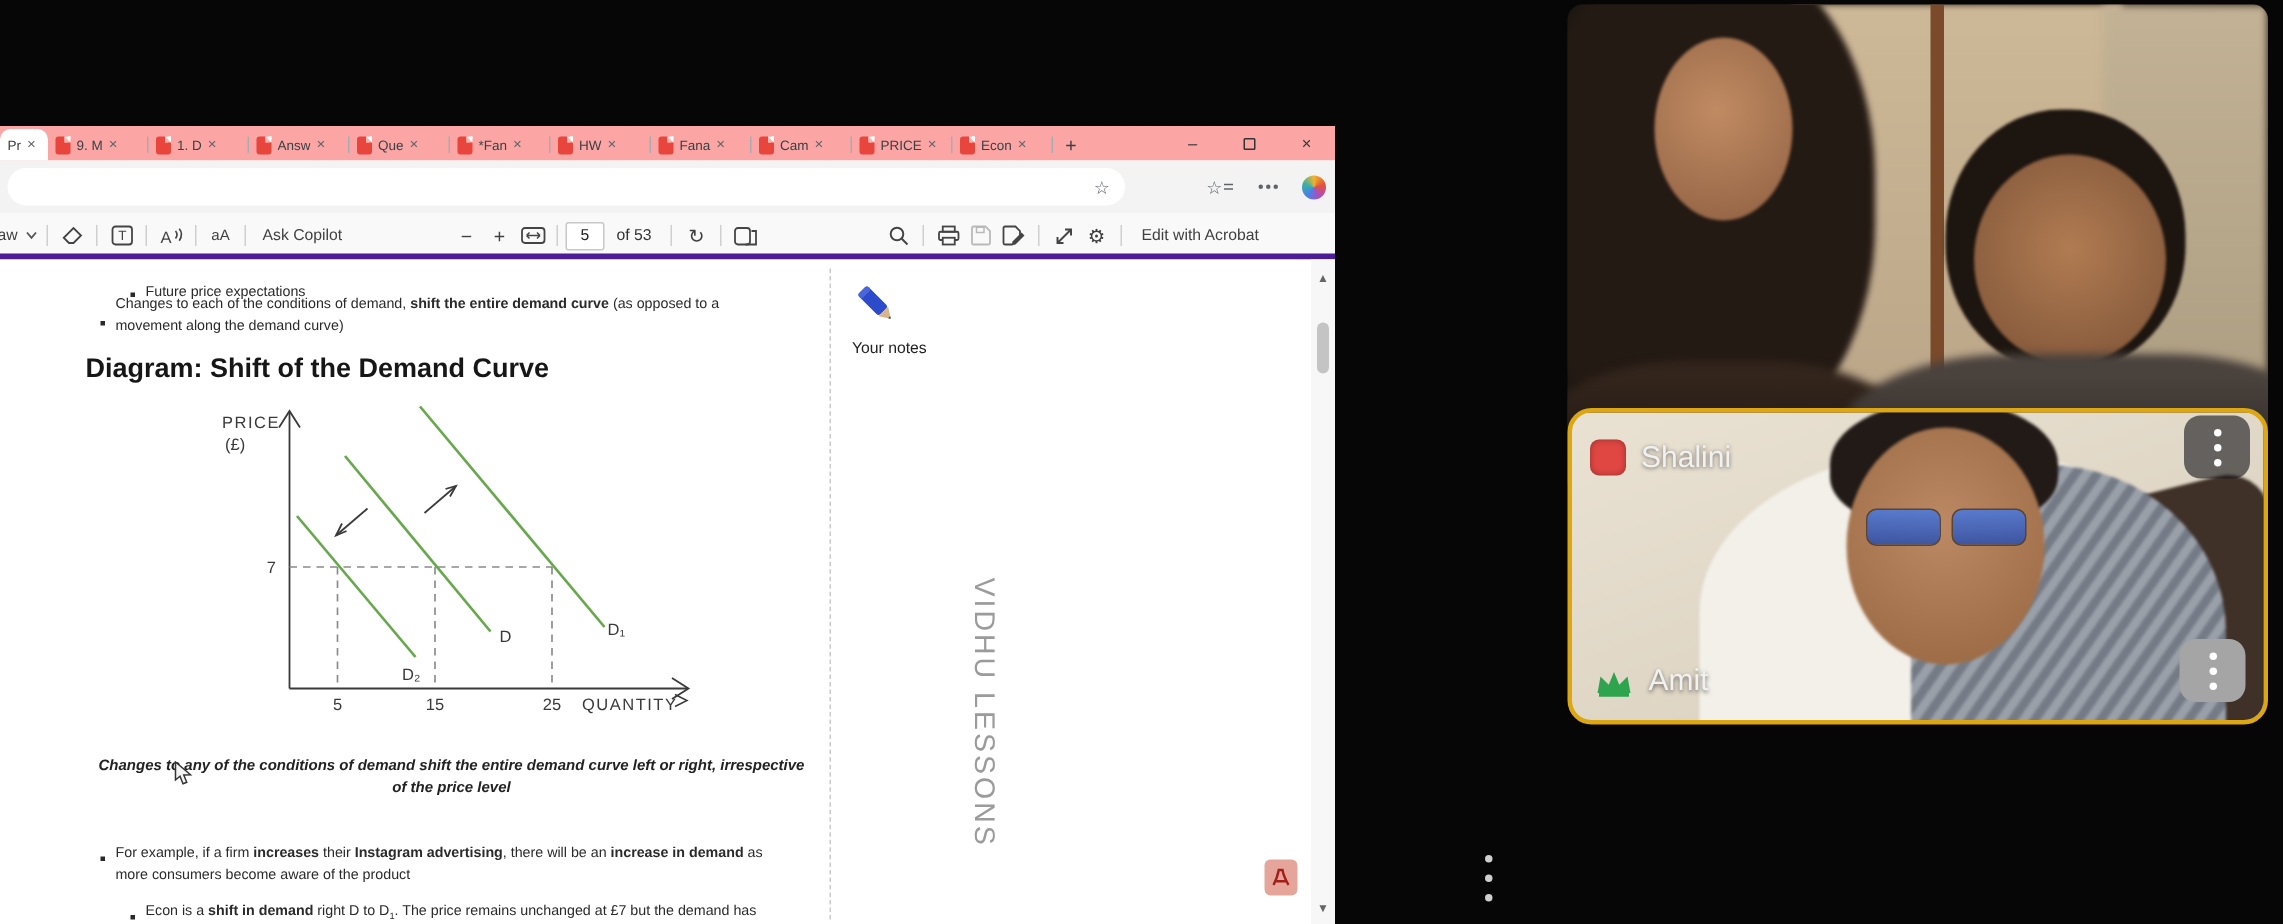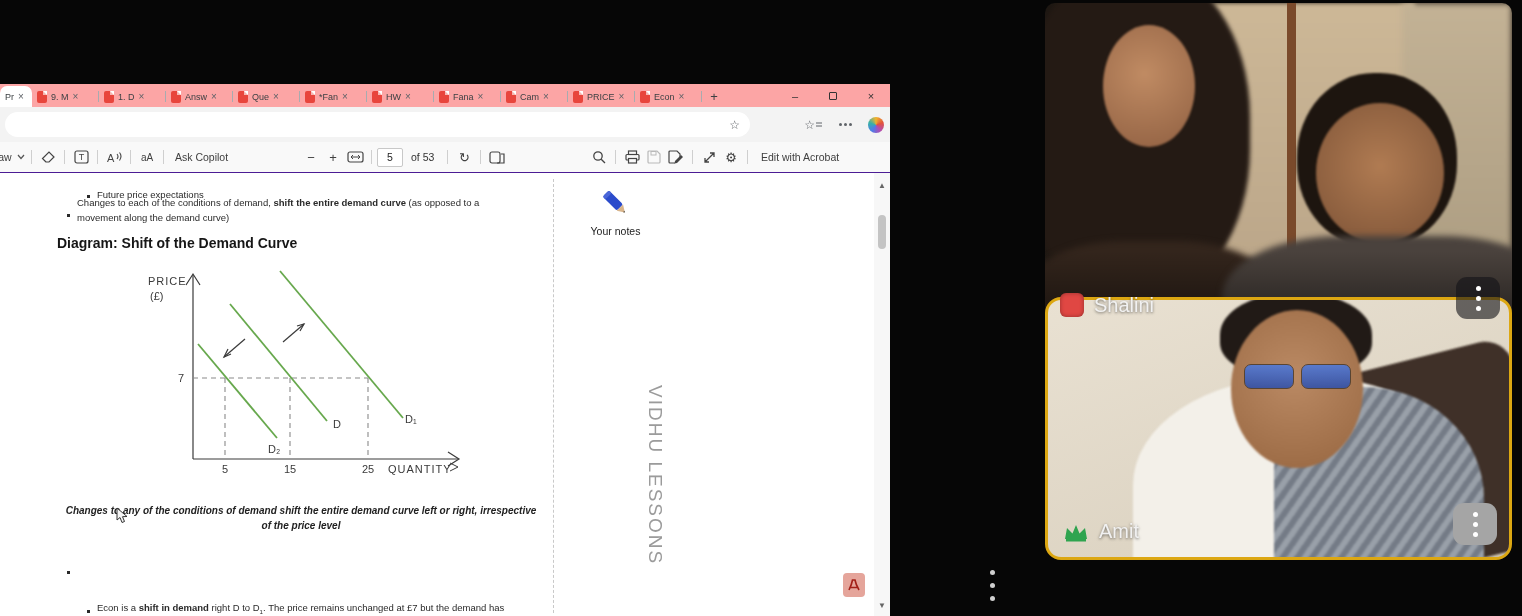--- a/index.html
+++ b/index.html
@@ -41,55 +41,55 @@
              display:flex; align-items:center; padding:0 10px; font-size:10.5px; color:#202124; }
   .urlpill .star { margin-left:auto; color:#5f6368; font-size:12px; }
   .addr-right { position:absolute; right:6px; top:0; height:35px; display:flex; align-items:center; gap:16px; }
   .collections { display:flex; align-items:center; color:#5f6368; font-size:12px; }
   .dots-h { display:flex; gap:2px; }
   .dots-h i, .dots-v i { width:3px; height:3px; border-radius:50%; background:#5f6368; display:block; }
   .copilot { width:16px; height:16px; border-radius:50%;
              background:conic-gradient(#f2b42c,#e2523e,#b14db3,#4e7de9,#37b0a8,#f2b42c); }
 
   .pdftoolbar { position:absolute; left:0; top:58px; width:100%; height:31px; background:#f9f9f9;
-                border-bottom:1px solid #4c1d95; font-size:10.5px; color:#333; }
+                border-bottom:4px solid #4c1d95; font-size:10.5px; color:#333; }
   .tgroup { position:absolute; top:0; height:30px; display:flex; align-items:center; }
   .tool { display:flex; align-items:center; justify-content:center; min-width:22px; height:24px;
           cursor:pointer; color:#404040; }
   .tsep { width:1px; height:14px; background:#cfcfcf; margin:0 5px; }
   .pagebox { width:26px; height:19px; background:#fff; border:1px solid #c8c8c8; border-radius:2px;
              text-align:center; font-size:10.5px; color:#222; }
   .muted { opacity:.35; }
   svg.icn { display:block; }
 
   .content { position:absolute; left:0; top:89px; width:100%; height:443px; background:#fff; }
   .doc-text { position:absolute; color:#2a2a2a; font-size:9.5px; line-height:14.5px; }
   .bullet-sq { position:absolute; width:3px; height:3px; background:#2a2a2a; margin-top:5px; }
-  .heading { position:absolute; font-size:14px; font-weight:bold; color:#161616; }
+  .heading { position:absolute; font-size:18px; font-weight:bold; color:#161616; }
   .center-note { position:absolute; font-weight:bold; font-style:italic; text-align:center;
                  font-size:10px; line-height:14.5px; color:#222; }
   .divider-dashed { position:absolute; left:553px; top:6px; height:434px; border-left:1px dashed #c9c9c9; }
   .watermark { position:absolute; left:644px; top:212px; writing-mode:vertical-rl; font-size:19px;
                color:#9b9b9b; letter-spacing:2px; }
-  .notes { position:absolute; left:568px; top:14px; width:95px; text-align:center; color:#333; }
+  .notes { position:absolute; left:568px; top:14px; width:95px; text-align:left; color:#333; }
   .notes .lbl { font-size:10.5px; margin-top:2px; color:#222; }
   .scrollbar { position:absolute; right:0; top:0; width:16px; height:443px; background:#f7f7f7; }
   .scroll-thumb { position:absolute; left:4px; top:42px; width:8px; height:34px; background:#c4c4c4; border-radius:6px; }
   .scroll-arrow { position:absolute; left:0; width:16px; text-align:center; font-size:8px; color:#666; }
   .acro-float { position:absolute; left:843px; top:400px; width:22px; height:24px; background:#e5a59b;
                 border-radius:4px; display:flex; align-items:center; justify-content:center; cursor:pointer; }
 
   
   .gap-kebab { position:absolute; left:990px; top:570px; display:flex; flex-direction:column; gap:8px; cursor:pointer; }
   .gap-kebab i { width:5px; height:5px; border-radius:50%; background:#cfcfcf; display:block; }
 
   
   .tile { position:absolute; left:1045px; width:467px; border-radius:10px; overflow:hidden; cursor:pointer; }
   .tile1 { top:3px; height:328px; background:linear-gradient(100deg,#1d1712 0%,#2b211a 55%,#17110d 100%); }
-  .tile2 { top:297px; height:263px; border:3px solid #dca712; border-radius:16px;
+  .tile2 { top:272px; height:211px; border:3px solid #dca712; border-radius:16px;
            background:linear-gradient(160deg,#e9e1d2 0%,#ddd4c3 70%,#cfc6b4 100%); }
   .vshape { position:absolute; }
   .name-row { position:absolute; left:15px; bottom:14px; display:flex; align-items:center; gap:10px; z-index:5; }
   .name-txt { color:#f1f1f1; font-size:20px; text-shadow:0 1px 3px rgba(0,0,0,.55); }
   .red-sq { width:24px; height:24px; background:#e04743; border-radius:6px; box-shadow:inset 0 0 4px rgba(0,0,0,.35); }
   .tile-kebab { position:absolute; right:12px; bottom:12px; width:44px; height:42px; border-radius:11px;
                 display:flex; flex-direction:column; align-items:center; justify-content:center; gap:5px; z-index:5; cursor:pointer; }
   .tile1 .tile-kebab { background:rgba(18,18,24,.6); }
   .tile2 .tile-kebab { background:#a5a5a5; }
   .tile-kebab i { width:5px; height:5px; border-radius:50%; background:#fff; display:block; }
@@ -373,20 +373,21 @@
         </g>
       </svg>
 
       <div class="center-note" style="left:62px; top:331px; width:478px;">Changes to any of the conditions of demand shift the entire demand curve left or right, irrespective of the price level</div>
 
       <svg style="position:absolute; left:116px; top:334px;" width="13" height="17" viewBox="0 0 13 17">
         <path d="M1 1 L1 13 L4 10.5 L6 15.5 L8.5 14.5 L6.5 9.7 L11 9.5 Z" fill="#f5f5f5" stroke="#333" stroke-width="1"></path>
       </svg>
 
       <span class="bullet-sq" style="left:67px; top:393px;"></span>
+      <div class="doc-text" style="left:77px; top:389px; width:452px;"><span>For example, if a firm </span><span style="font-weight: 700;">increases</span><span> their </span><span style="font-weight: 700;">Instagram advertising</span><span>, there will be an </span><span style="font-weight: 700;">increase in demand</span><span> as more consumers become aware of the product</span></div>
 
       <span class="bullet-sq" style="left:87px; top:432px;"></span>
       <div class="doc-text" style="left:97px; top:428px; width:430px;"><span>Econ is a </span><span style="font-weight: 700;">shift in demand</span><span> right D to D</span><span style="font-size: 0.65em; vertical-align: sub;">1</span><span>. The price remains unchanged at £7 but the </span><span style="font-weight: 400;">demand has</span></div>
 
       <div class="notes">
         <svg width="34" height="32" viewBox="0 0 34 32">
           <g transform="rotate(-45 17 16)">
             <rect x="12" y="2" width="9" height="20" rx="2" fill="#2b4bcb"></rect>
             <rect x="12" y="2" width="9" height="4" rx="2" fill="#4a66d8"></rect>
             <path d="M12 22 h9 l-4.5 7 Z" fill="#d8b48a"></path>

